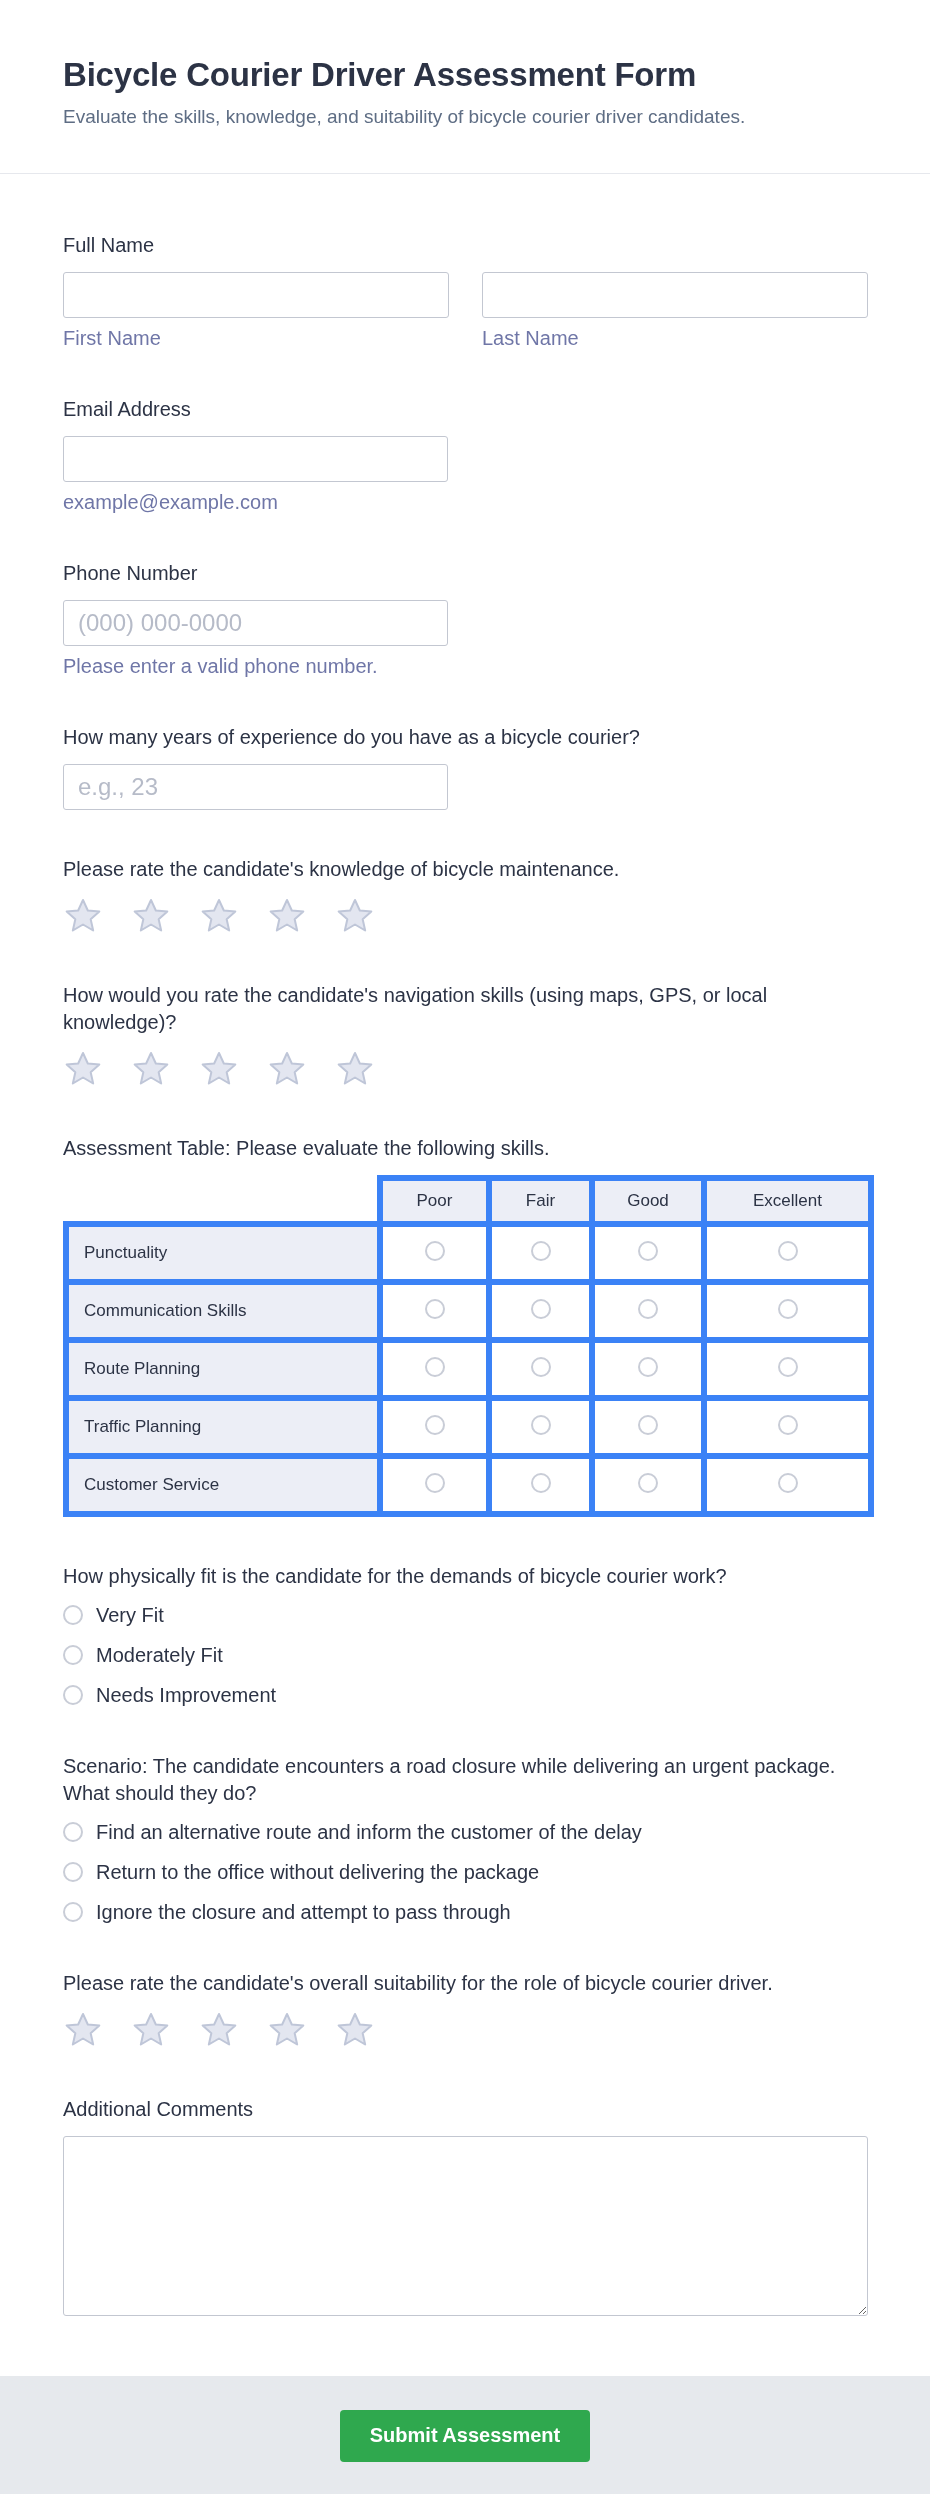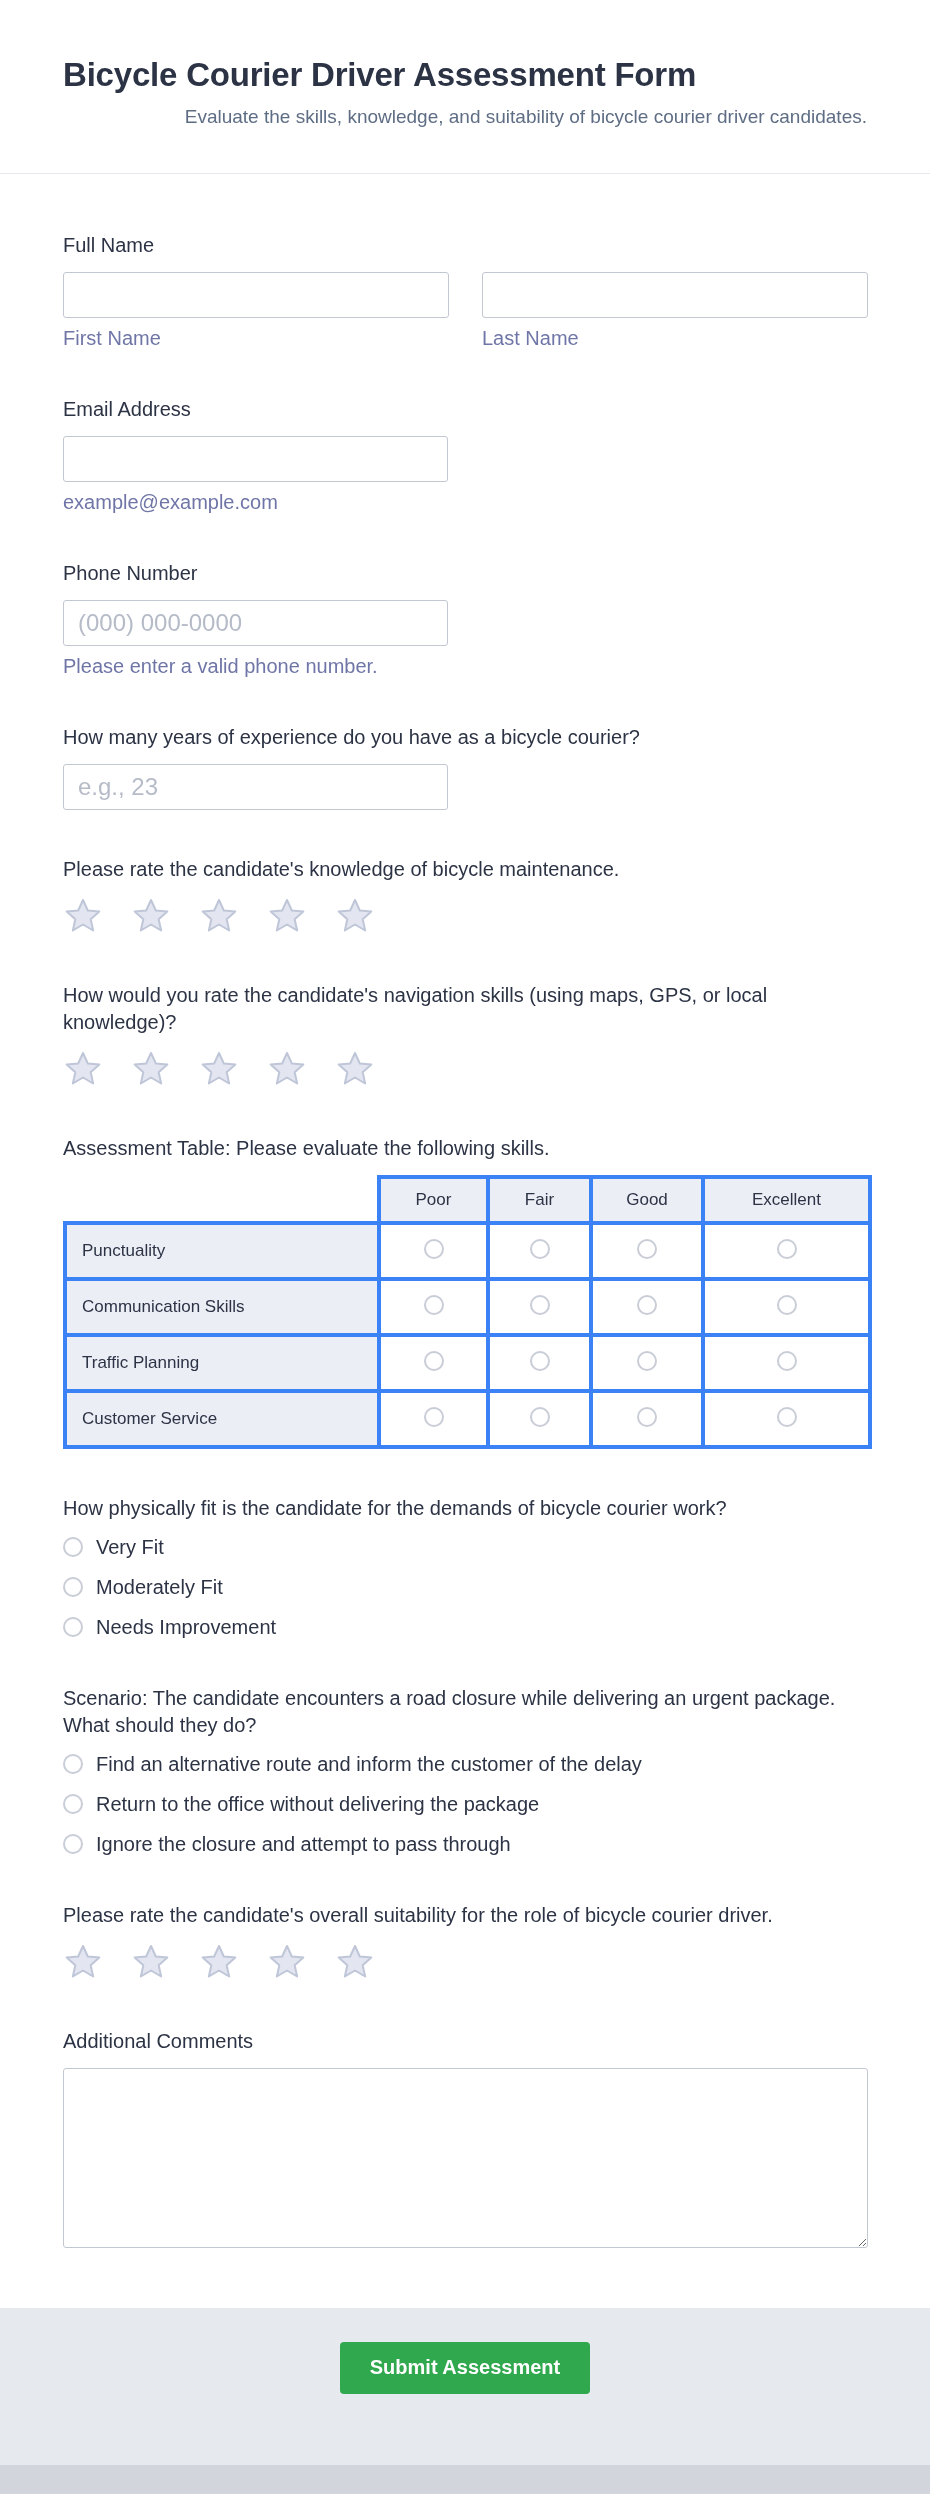--- a/index.html
+++ b/index.html
@@ -37,21 +37,20 @@
     font-size:33px;
     font-weight:700;
     letter-spacing:-0.2px;
     color:var(--label-text);
   }
   .form-subtitle{
     margin:0 0 42px 0;
     font-size:19px;
     line-height:1.4;
     color:#5e6d84;
-    text-align:right;
   }
   
   .form-body{
     padding:58px 62px 36px 63px;
   }
   .field{margin-bottom:46px;}
   .field:last-child{margin-bottom:0;}
   .q-label{
     display:block;
     font-size:20px;
@@ -86,21 +85,21 @@
   .stars{display:flex;gap:28px;margin-top:6px;}
   .star{display:inline-flex;cursor:pointer;line-height:0;}
   .star svg path{fill:var(--star-fill);stroke:var(--star-stroke);}
   
   .matrix{
     border-collapse:collapse;
     width:805px;
     margin-top:9px;
     table-layout:fixed;
   }
-  .matrix th,.matrix td{border:4px solid #3b82f6;}
+  .matrix th,.matrix td{border:6px solid #3b82f6;}
   .matrix th.corner{border:none;background:#fff;}
   .matrix thead th{
     height:46px;
     background:var(--table-tint);
     font-size:17px;
     font-weight:400;
     color:var(--label-text);
     text-align:center;
   }
   .matrix tbody td{height:49px;}
@@ -292,20 +291,27 @@
             <td class="cell"><span class="radio"></span></td>
           </tr>
           <tr>
             <td class="row-label">Communication Skills</td>
             <td class="cell"><span class="radio"></span></td>
             <td class="cell"><span class="radio"></span></td>
             <td class="cell"><span class="radio"></span></td>
             <td class="cell"><span class="radio"></span></td>
           </tr>
           <tr>
+            <td class="row-label">Route Planning</td>
+            <td class="cell"><span class="radio"></span></td>
+            <td class="cell"><span class="radio"></span></td>
+            <td class="cell"><span class="radio"></span></td>
+            <td class="cell"><span class="radio"></span></td>
+          </tr>
+          <tr>
             <td class="row-label">Traffic Planning</td>
             <td class="cell"><span class="radio"></span></td>
             <td class="cell"><span class="radio"></span></td>
             <td class="cell"><span class="radio"></span></td>
             <td class="cell"><span class="radio"></span></td>
           </tr>
           <tr>
             <td class="row-label">Customer Service</td>
             <td class="cell"><span class="radio"></span></td>
             <td class="cell"><span class="radio"></span></td>

